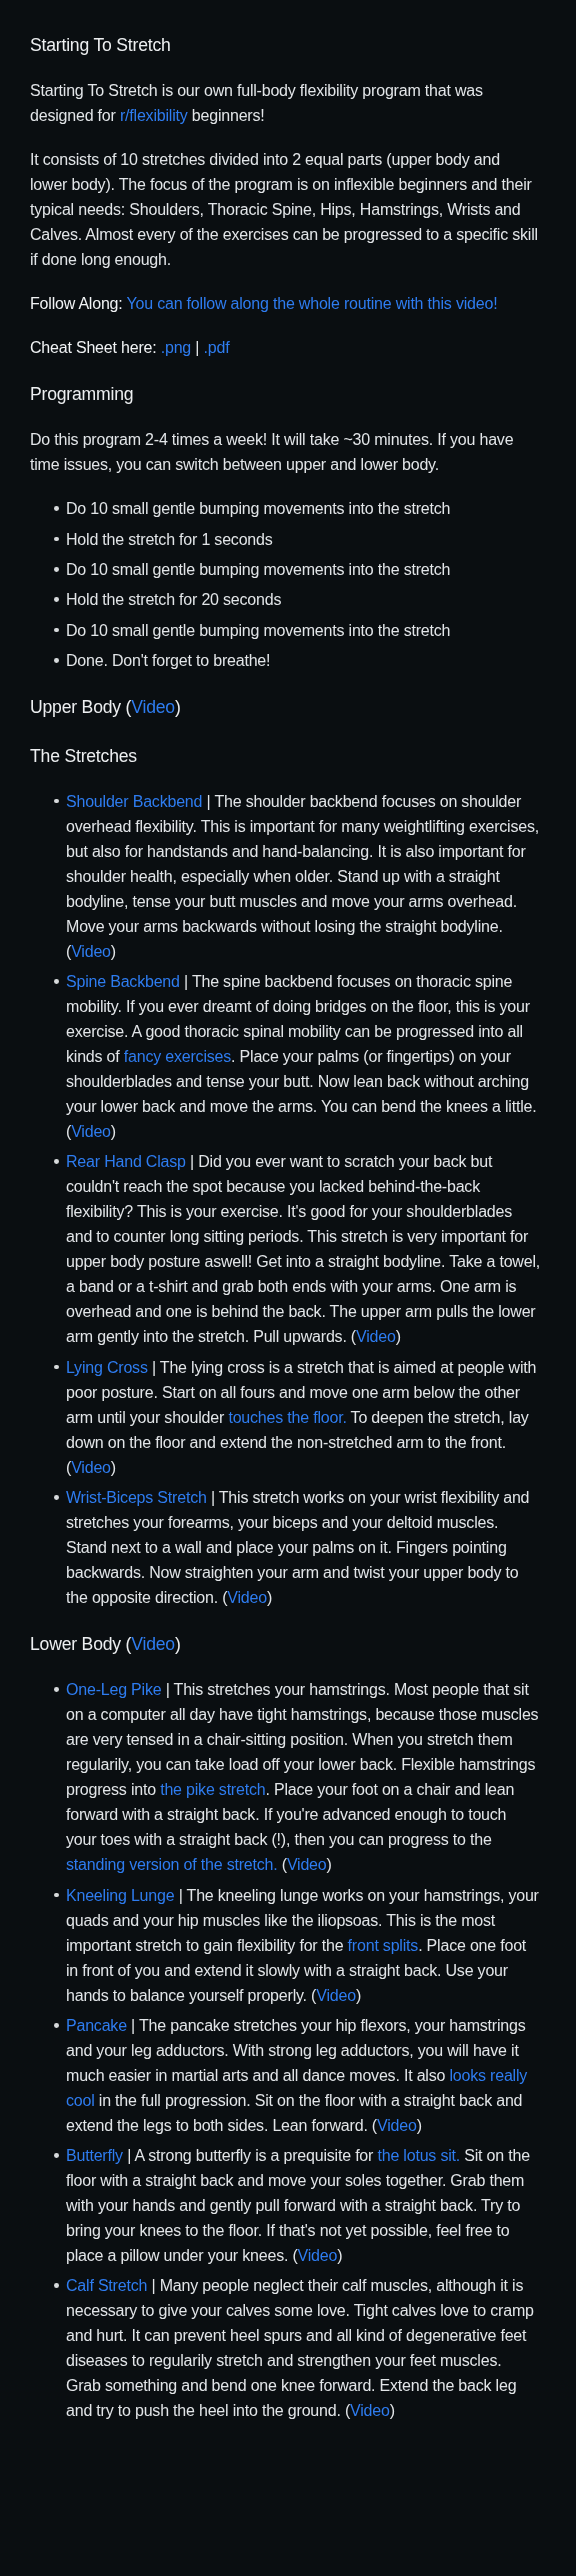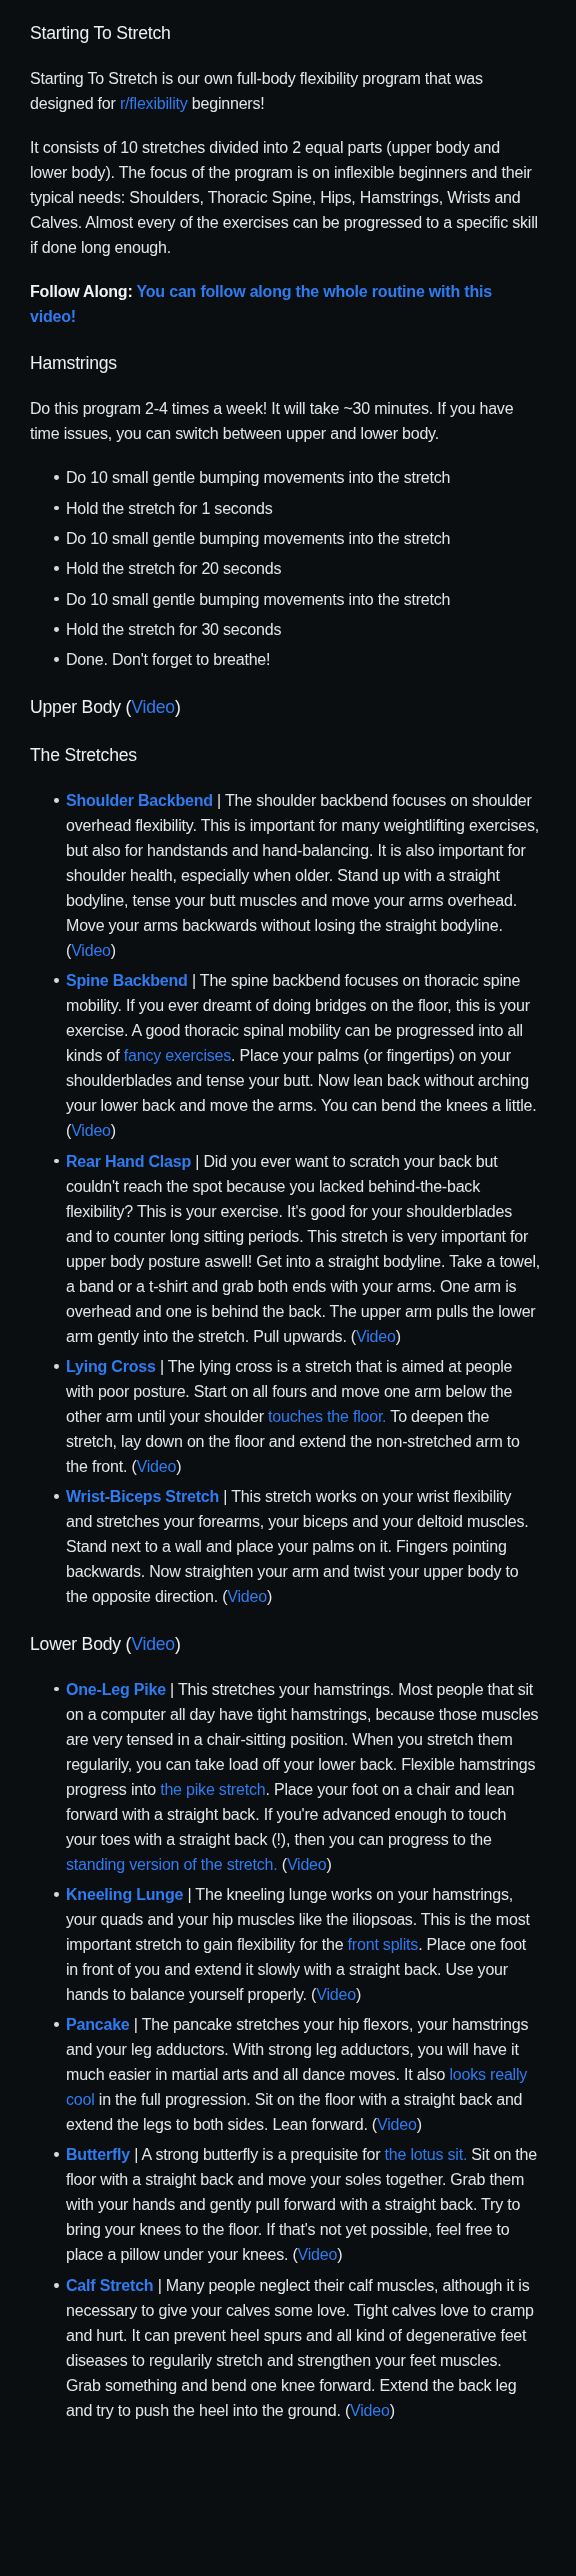--- a/index.html
+++ b/index.html
@@ -22,56 +22,56 @@
     letter-spacing: -0.2px;
     color: var(--body_text);
   }
   .post h1, .post h2 {
     font-size: 17.6px;
     line-height: 27px;
     font-weight: 400;
     color: var(--heading_text);
     margin: 21.4px 0 19px 0;
   }
-  .post h1 { margin-top: 4px; }
+  .post h1 { margin-top: 16px; }
   .post p { margin: 0 0 19px 0; }
   .post ul { list-style: none; margin: 0 0 19px 0; padding: 0; }
   .post li { position: relative; padding-left: 36px; margin-bottom: 5.3px; }
   .post li::before {
     content: "";
     position: absolute;
     left: 24px;
     top: 10px;
     width: 4.8px;
     height: 4.8px;
     border-radius: 50%;
     background: var(--bullet);
   }
   .post a { color: var(--link); text-decoration: none; cursor: pointer; }
-  .post .b { font-weight: 700; }
+  .post .b { font-weight: 400; }
   .post span.b { color: var(--bold_text); }
 </style>
 </head>
 <body>
 
 <main class="post">
   <article>
       <h1><span>Starting To Stretch</span></h1>
       <p><span>Starting To Stretch is our own full-body flexibility program that was designed for </span><a href="#">r/flexibility</a><span> beginners!</span></p>
       <p><span>It consists of 10 stretches divided into 2 equal parts (upper body and lower body). The focus of the program is on inflexible beginners and their typical needs: Shoulders, Thoracic Spine, Hips, Hamstrings, Wrists and Calves. Almost every of the exercises can be progressed to a specific skill if done long enough.</span></p>
       <p><span class="b">Follow Along: </span><a href="#" class="b">You can follow along the whole routine with this video!</a></p>
-      <h2><span>Hamstrings</span></h2>
+      <p><span class="b">Cheat Sheet here: </span><a href="#" class="b">.png</a><span> | </span><a href="#" class="b">.pdf</a></p>
+      <h2><span>Programming</span></h2>
       <p><span>Do this program 2-4 times a week! It will take ~30 minutes. If you have time issues, you can switch between upper and lower body.</span></p>
       <ul>
         <li><span>Do 10 small gentle bumping movements into the stretch</span></li>
         <li><span>Hold the stretch for 1 seconds</span></li>
         <li><span>Do 10 small gentle bumping movements into the stretch</span></li>
         <li><span>Hold the stretch for 20 seconds</span></li>
         <li><span>Do 10 small gentle bumping movements into the stretch</span></li>
-        <li><span>Hold the stretch for 30 seconds</span></li>
         <li><span>Done. Don't forget to breathe!</span></li>
       </ul>
       <h2><span>Upper Body (</span><a href="#">Video</a><span>)</span></h2>
       <h2><span>The Stretches</span></h2>
       <ul>
         <li><a href="#" class="b">Shoulder Backbend</a><span> | The shoulder backbend focuses on shoulder overhead flexibility. This is important for many weightlifting exercises, but also for handstands and hand-balancing. It is also important for shoulder health, especially when older. Stand up with a straight bodyline, tense your butt muscles and move your arms overhead. Move your arms backwards without losing the straight bodyline. (</span><a href="#">Video</a><span>)</span></li>
         <li><a href="#" class="b">Spine Backbend</a><span> | The spine backbend focuses on thoracic spine mobility. If you ever dreamt of doing bridges on the floor, this is your exercise. A good thoracic spinal mobility can be progressed into all kinds of </span><a href="#">fancy exercises</a><span>. Place your palms (or fingertips) on your shoulderblades and tense your butt. Now lean back without arching your lower back and move the arms. You can bend the knees a little. (</span><a href="#">Video</a><span>)</span></li>
         <li><a href="#" class="b">Rear Hand Clasp</a><span> | Did you ever want to scratch your back but couldn't reach the spot because you lacked behind-the-back flexibility? This is your exercise. It's good for your shoulderblades and to counter long sitting periods. This stretch is very important for upper body posture aswell! Get into a straight bodyline. Take a towel, a band or a t-shirt and grab both ends with your arms. One arm is overhead and one is behind the back. The upper arm pulls the lower arm gently into the stretch. Pull upwards. (</span><a href="#">Video</a><span>)</span></li>
         <li><a href="#" class="b">Lying Cross</a><span> | The lying cross is a stretch that is aimed at people with poor posture. Start on all fours and move one arm below the other arm until your shoulder </span><a href="#">touches the floor.</a><span> To deepen the stretch, lay down on the floor and extend the non-stretched arm to the front. (</span><a href="#">Video</a><span>)</span></li>
         <li><a href="#" class="b">Wrist-Biceps Stretch</a><span> | This stretch works on your wrist flexibility and stretches your forearms, your biceps and your deltoid muscles. Stand next to a wall and place your palms on it. Fingers pointing backwards. Now straighten your arm and twist your upper body to the opposite direction. (</span><a href="#">Video</a><span>)</span></li>

